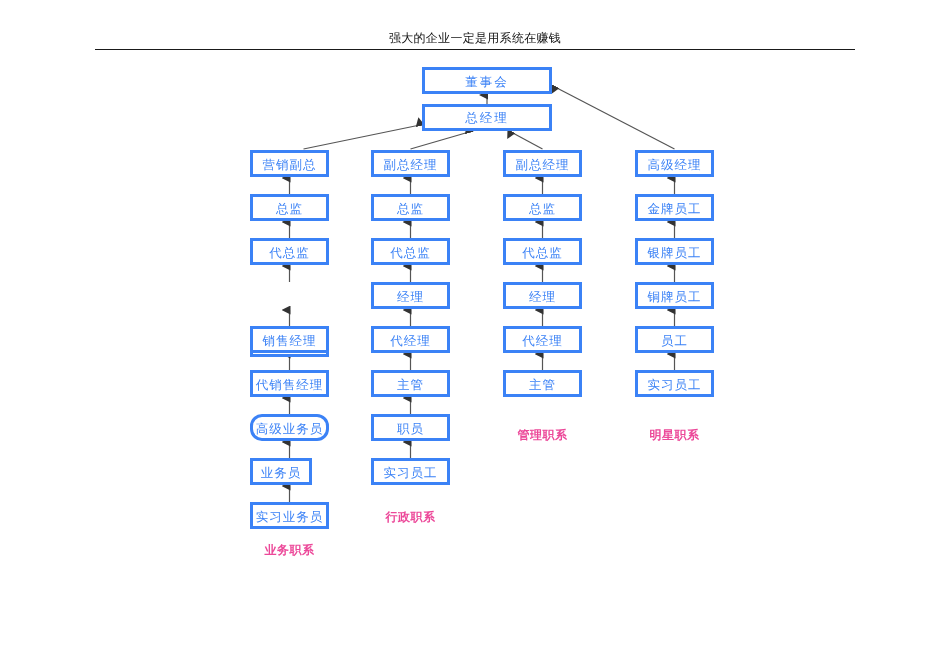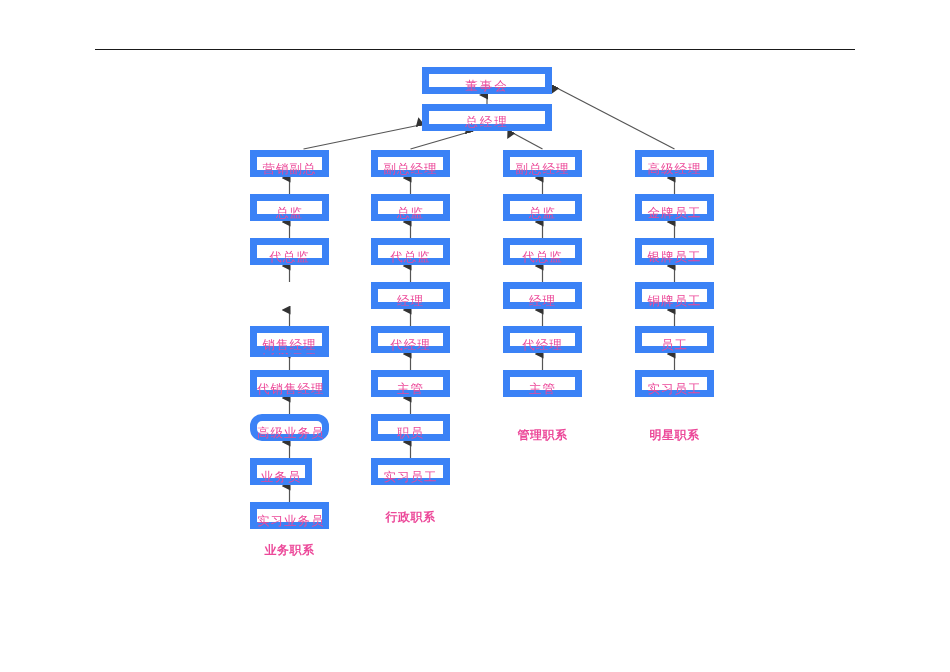--- a/index.html
+++ b/index.html
@@ -57,27 +57,27 @@
     top: 0;
     width: 950px;
     height: 672px;
     pointer-events: none;
   }
 
   
   .node {
     position: absolute;
     box-sizing: border-box;
-    border: 7px solid #3b82f6;
+    border: 3px solid #3b82f6;
     background: #ffffff;
     font-size: 12.5px;
     line-height: 24px;
     text-align: center;
     white-space: nowrap;
-    color: #ec4899;
+    color: #3b82f6;
     letter-spacing: 1px;
   }
   .node.top {
     letter-spacing: 2px;
   }
 
   
   .caption {
     position: absolute;
     font-family: "Liberation Sans", "DejaVu Sans", sans-serif;
@@ -89,20 +89,21 @@
     letter-spacing: 0.5px;
     text-align: center;
   }
 </style>
 </head>
 <body>
 
 <div id="page">
 
   <div id="header">
+    <div id="header-title">强大的企业一定是用系统在赚钱</div>
     <div id="header-rule"></div>
   </div>
 
   <svg id="links" viewBox="0 0 950 672">
     <defs>
       <marker id="arrowUp" markerWidth="9" markerHeight="9" refX="4.5" refY="8" orient="auto" markerUnits="userSpaceOnUse">
         <path d="M4.5 0 L9 9 L0 9 Z" fill="#333333"></path>
       </marker>
     </defs>
     <g id="edge-group" stroke="#555555" stroke-width="1.2" fill="none">

